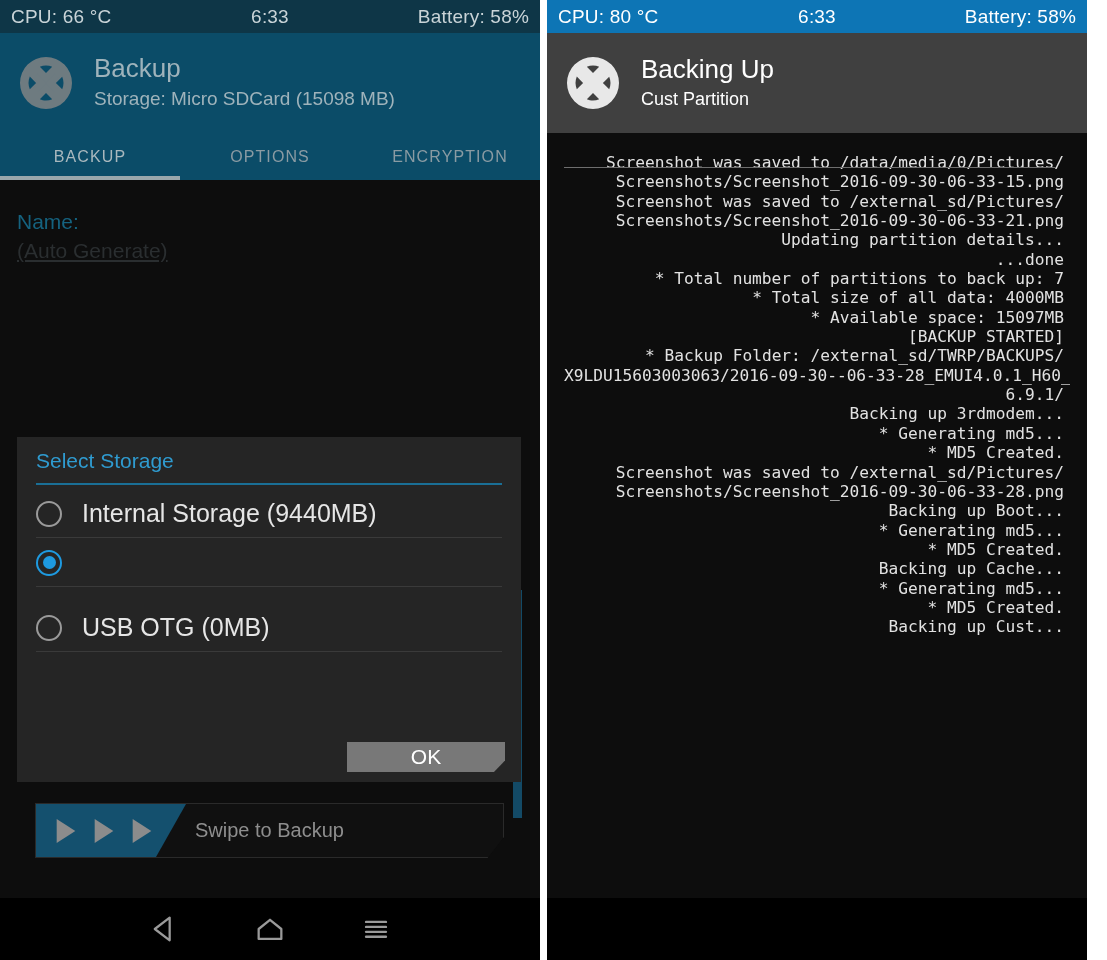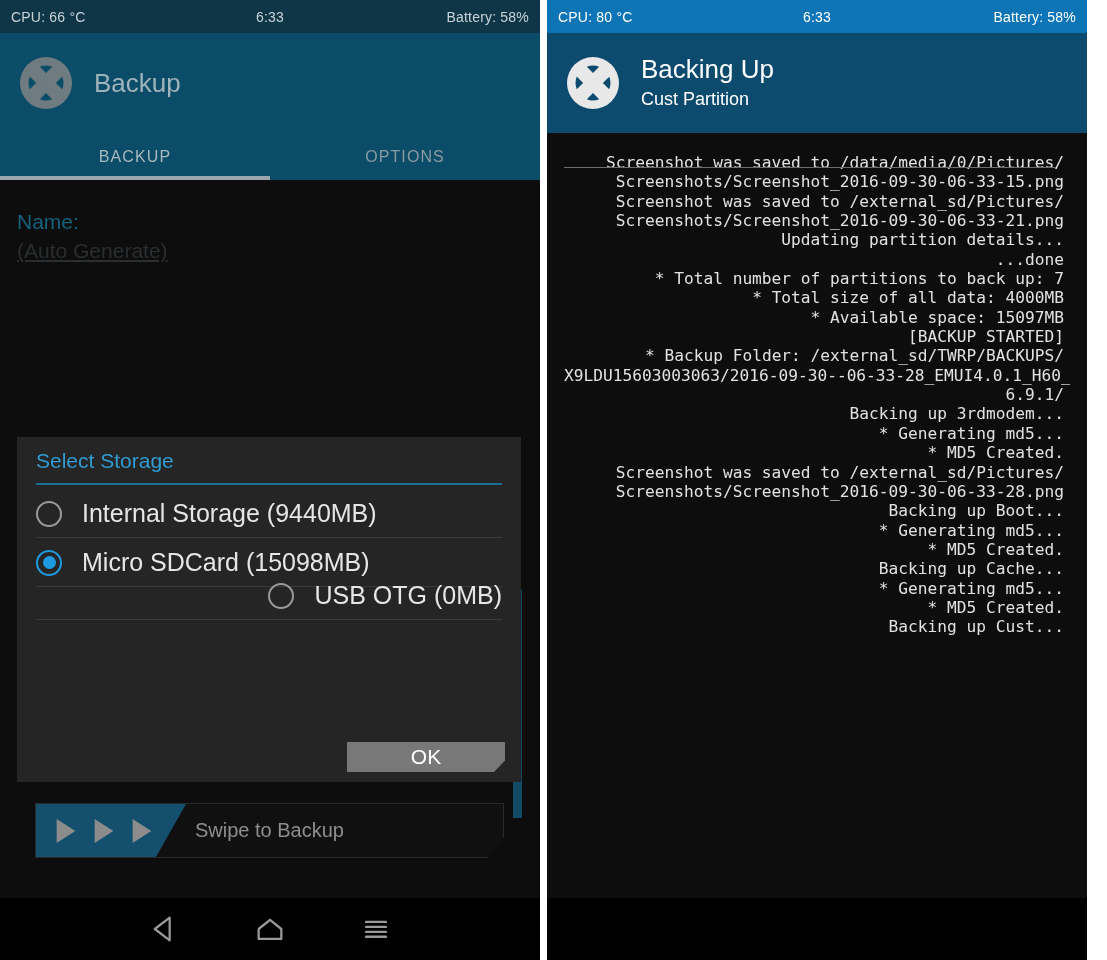--- a/index.html
+++ b/index.html
@@ -13,32 +13,32 @@
 
   
   .panel { position: absolute; top: 0; width: 540px; height: 960px; overflow: hidden; background: #0d0d0d; }
   .panel-left  { left: 0; }
   .panel-right { left: 541px; width: 540px; margin-left: 6px; }
 
   
   .statusbar {
     position: absolute; top: 0; left: 0; width: 100%; height: 33px;
     display: flex; align-items: center;
-    font-size: 14px; color: #c9d4d8; letter-spacing: .2px;
+    font-size: 19px; color: #c9d4d8; letter-spacing: .2px;
   }
   .statusbar.left  { background: #0e3647; }
   .statusbar.right { background: #0d75b5; color: #ffffff; }
   .sb-cpu  { position: absolute; left: 11px; }
   .sb-time { position: absolute; left: 0; width: 100%; text-align: center; }
   .sb-batt { position: absolute; right: 11px; }
 
   
   .actionbar { position: absolute; left: 0; width: 100%; display: flex; align-items: center; }
   .actionbar.left  { top: 33px; height: 100px; background: #0b4c68; }
-  .actionbar.right { top: 33px; height: 100px; background: #0c4a6e; }
+  .actionbar.right { top: 33px; height: 100px; background: #404040; }
 
   .logo { width: 56px; height: 56px; margin-left: 18px; flex: 0 0 56px; position: relative; }
   .logo svg { display: block; width: 56px; height: 56px; }
 
   .ab-text { margin-left: 20px; display: flex; flex-direction: column; justify-content: center; }
   .ab-title { font-size: 26px; line-height: 1.1; }
   .ab-sub   { font-size: 19px; line-height: 1.35; margin-top: 3px; }
   .actionbar.left  .ab-title { color: #9fb3bb; }
   .actionbar.left  .ab-sub   { color: #9fb3bb; }
   .actionbar.right .ab-title { color: #ffffff; }
@@ -151,21 +151,21 @@
     border: 2px solid #9a9a9a; flex: 0 0 26px;
     display: flex; align-items: center; justify-content: center;
   }
   .radio.checked { border-color: #1e9ae0; }
   .radio.checked::after {
     content: ""; width: 13px; height: 13px; border-radius: 50%; background: #1e9ae0;
   }
   .radio-label { margin-left: 20px; font-size: 25px; color: #e6e6e6; }
   .r0 { top: 52px; }
   .r1 { top: 101px; }
-  .r2 { top: 134px; justify-content: flex-end; }
+  .r2 { top: 166px; }
   .btn-ok {
     position: absolute; left: 330px; top: 305px; width: 158px; height: 30px;
     background: #787878; color: #ffffff; font-size: 21px;
     display: flex; align-items: center; justify-content: center;
     clip-path: polygon(0 0, 100% 0, 100% 62%, 93% 100%, 0 100%);
   }
 
   
   .navbar {
     position: absolute; bottom: 0; left: 0; width: 100%; height: 62px;
@@ -213,30 +213,34 @@
 
     <div class="actionbar left">
       <span class="logo">
         <svg viewBox="0 0 56 56">
           <path d="M28 2a26 26 0 1 0 0 52 26 26 0 0 0 0-52zm0 8.5c2.2 0 4.3.4 6.2 1.2L28 18 21.8 11.7A17.4 17.4 0 0 1 28 10.5zM11.8 21.6l6.3 6.3-6.3 6.3A17.3 17.3 0 0 1 10.5 28c0-2.2.5-4.4 1.3-6.4zm16.2 24c-2.2 0-4.3-.5-6.2-1.3L28 38l6.2 6.3c-2 .8-4 1.2-6.2 1.2zm16.2-11.3L37.9 28l6.3-6.3c.8 2 1.3 4.1 1.3 6.3s-.5 4.3-1.3 6.3z" fill="#6e7b80"></path>
           <path d="M19.5 18.7l9 9-9 9-4.2-4.2 4.8-4.8-4.8-4.8zM36.5 18.7l4.2 4.2-4.8 4.8 4.8 4.8-4.2 4.2-9-9z" fill="#6e7b80"></path>
         </svg>
       </span>
       <span class="ab-text">
         <span class="ab-title">Backup</span>
+        <span class="ab-sub">Storage: Micro SDCard (15098 MB)</span>
       </span>
     </div>
 
     <div class="tabs">
       <div class="tab active">
           <span>BACKUP</span>
         </div>
       <div class="tab">
           <span>OPTIONS</span>
         </div>
+      <div class="tab">
+          <span>ENCRYPTION</span>
+        </div>
     </div>
 
     <div class="left-body">
 
       <div class="lbl-name">Name:</div>
       <div class="lbl-autogen">(Auto Generate)</div>
 
       <div class="row-divider" style="top:431px"></div>
 
       <div class="chk-row row-data">
@@ -285,21 +289,20 @@
       <div class="dialog">
         <div class="dlg-title">Select Storage</div>
         <div class="dlg-rule"></div>
 
         <div class="radio-row r0">
           <span class="radio"></span>
           <span class="radio-label">Internal Storage (9440MB)</span>
         </div>
         <div class="radio-row r1">
           <span class="radio checked"></span>
-          <span class="radio-label">Micro SDCard (15098MB)</span>
         </div>
         <div class="radio-row r2">
           <span class="radio"></span>
           <span class="radio-label">USB OTG (0MB)</span>
         </div>
 
         <div class="btn-ok">
           <span>OK</span>
         </div>
       </div>

